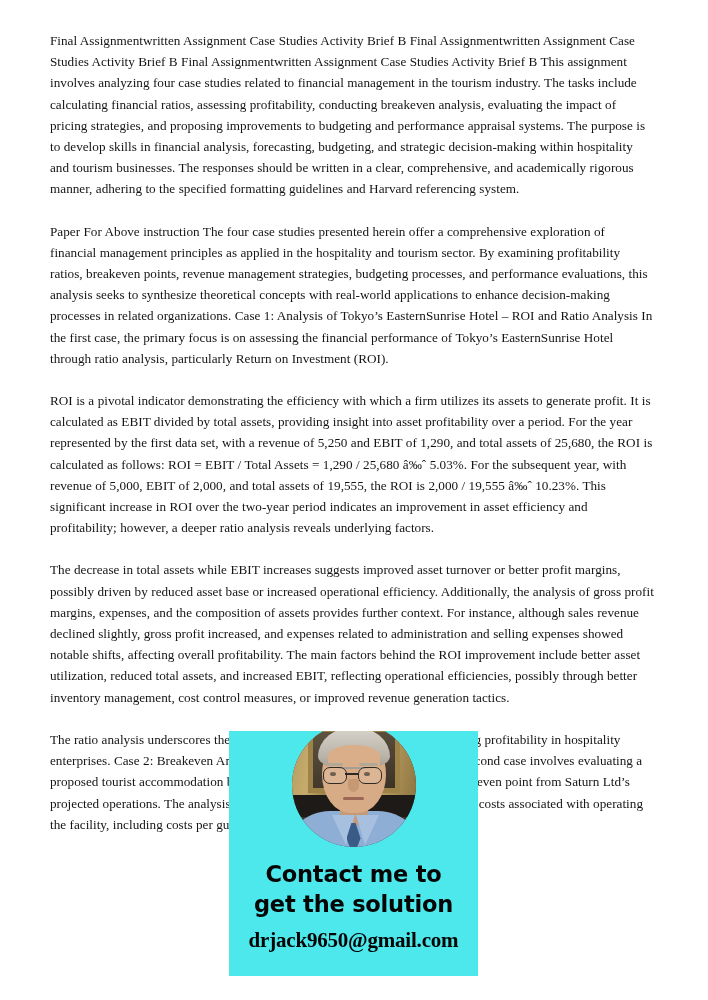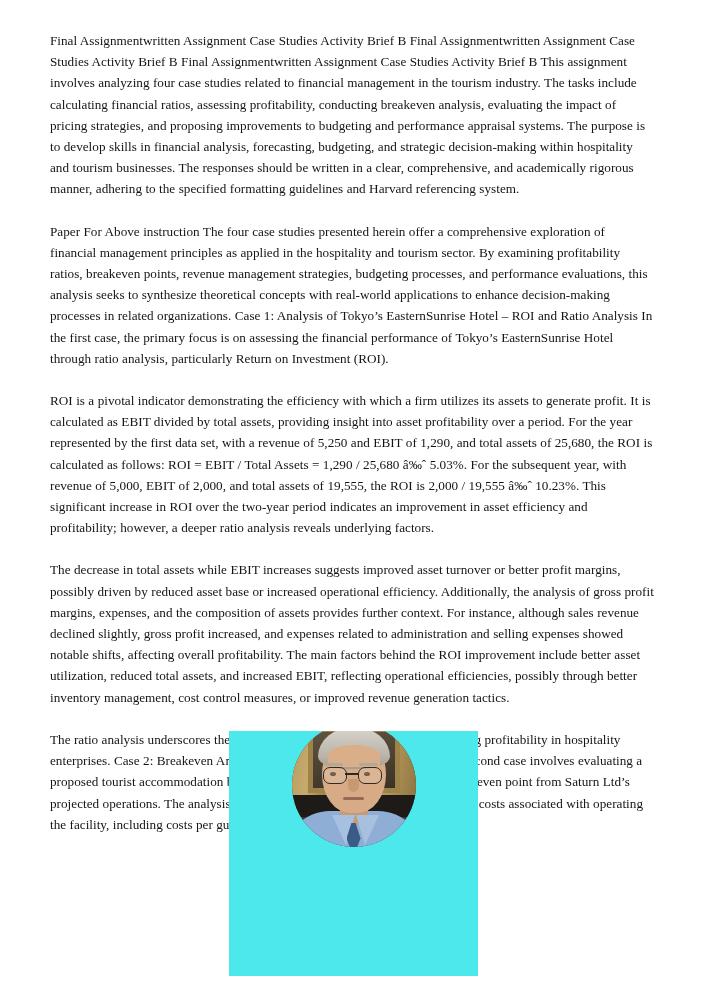--- a/index.html
+++ b/index.html
@@ -238,16 +238,21 @@
       <div class="ph-brow-r"></div>
       <div class="ph-eye-l"></div>
       <div class="ph-eye-r"></div>
       <div class="ph-glass-l"></div>
       <div class="ph-glass-r"></div>
       <div class="ph-bridge"></div>
       <div class="ph-nose"></div>
       <div class="ph-mouth"></div>
     </div>
 
+    <div id="promo-text-block">
+      <div class="promo-line">Contact me to</div>
+      <div class="promo-line">get the solution</div>
+      <div id="promo-email">drjack9650@gmail.com</div>
+    </div>
 
   </div>
 
 </div>
 
 </body></html>

